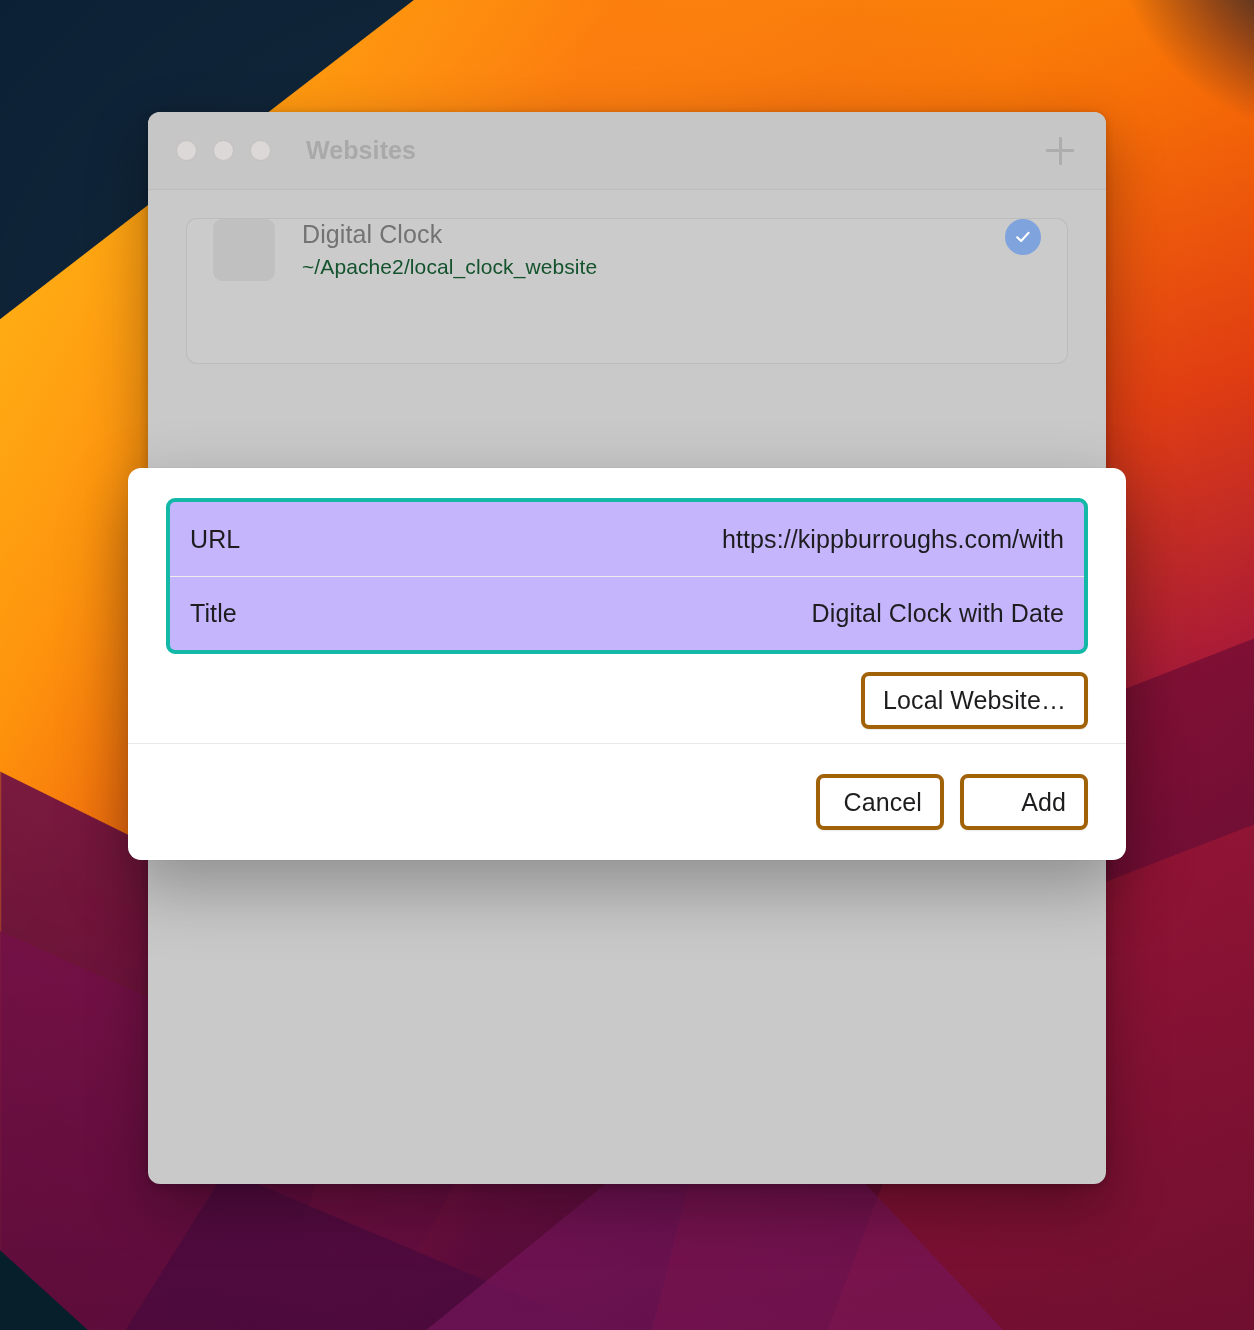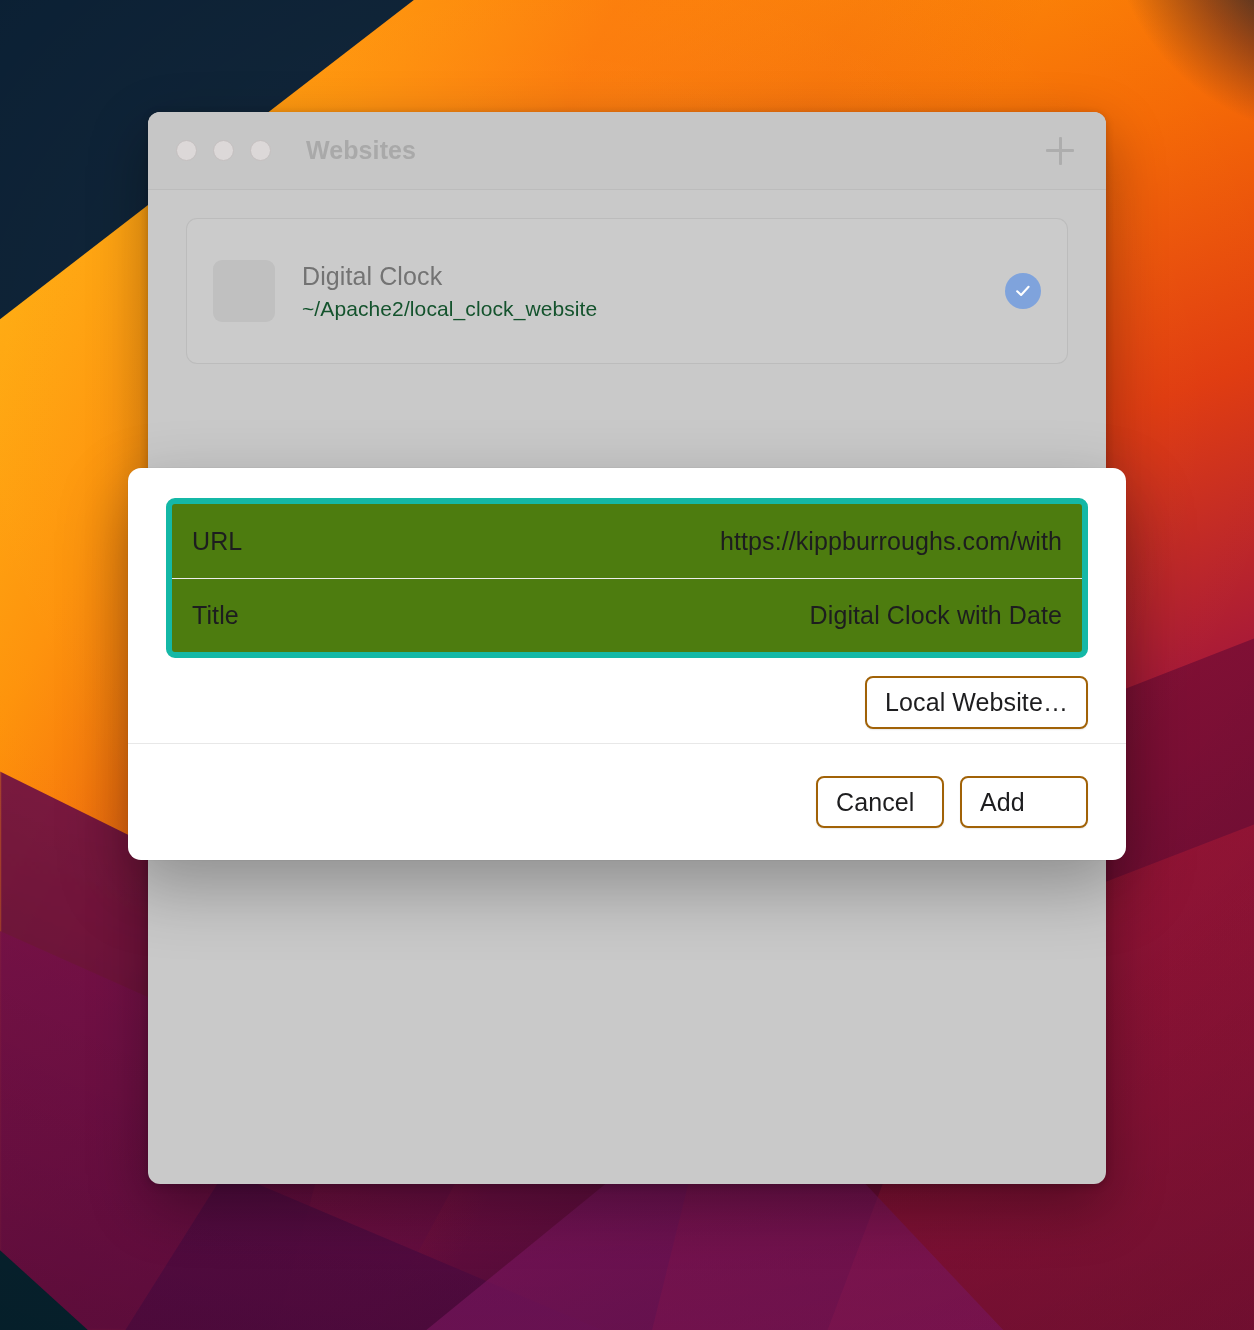--- a/index.html
+++ b/index.html
@@ -167,21 +167,20 @@
   #window-body {
     padding: 28px 38px;
   }
 
   .site-card {
     background: rgba(255,255,255,0.045);
     border: 1px solid rgba(170,170,170,0.45);
     border-radius: 11px;
     height: 146px;
     display: flex;
-    align-items: center;
     padding: 0 26px 0 26px;
   }
 
   .site-thumb {
     width: 62px; height: 62px;
     border-radius: 9px;
     background: #c0c0c0;
     flex: 0 0 auto;
   }
 
@@ -219,22 +218,22 @@
     border-radius: 13px;
     box-shadow: 0 26px 70px rgba(0,0,0,0.30), 0 0 0 0.5px rgba(0,0,0,0.05);
     overflow: hidden;
   }
 
   #sheet-content {
     padding: 30px 38px 0 38px;
   }
 
   .field-group {
-    background: #4d7c0f;
-    border: 6px solid #14b8a6;
+    background: #c4b5fd;
+    border: 4px solid #14b8a6;
     border-radius: 9px;
     overflow: hidden;
   }
 
   .field-row {
     height: 74px;
     display: flex;
     align-items: center;
     justify-content: space-between;
     padding: 0 20px;
@@ -254,21 +253,21 @@
   }
 
   .aux-row {
     display: flex;
     justify-content: flex-end;
     margin-top: 18px;
   }
 
   .btn {
     background: #ffffff;
-    border: 2px solid #a16207;
+    border: 4px solid #a16207;
     border-radius: 8px;
     font-family: "Liberation Sans", sans-serif;
     font-size: 25px;
     color: #1d1d1f;
     padding: 8px 18px;
     box-shadow: 0 1px 1.5px rgba(0,0,0,0.09);
     cursor: default;
     letter-spacing: 0.1px;
     line-height: 1.3;
   }
@@ -278,21 +277,21 @@
     left: 0; right: 0; bottom: 0;
     height: 117px;
     border-top: 1px solid #e8e8e8;
     display: flex;
     align-items: center;
     justify-content: flex-end;
     gap: 16px;
     padding-right: 38px;
   }
 
-  #sheet-footer .btn { min-width: 128px; text-align: left; }
+  #sheet-footer .btn { min-width: 128px; text-align: right; }
 </style>
 </head>
 <body>
 
 <div id="desktop">
   <div class="wp-layer wp-base"></div>
   <div class="wp-layer wp-orange-sweep"></div>
   <div class="wp-layer wp-magenta-1"></div>
   <div class="wp-layer wp-magenta-2"></div>
   <div class="wp-layer wp-crimson-1"></div>

